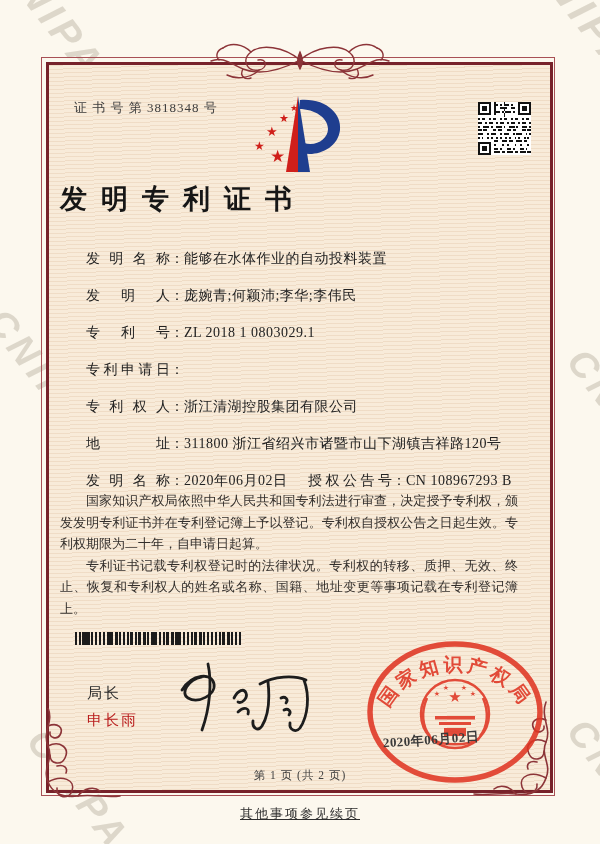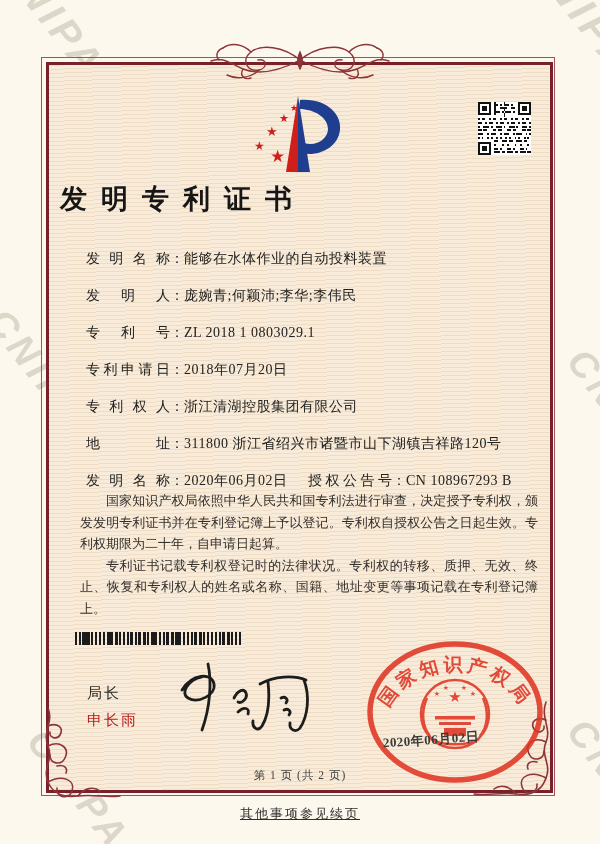--- a/index.html
+++ b/index.html
@@ -31,21 +31,21 @@
   .title{position:absolute;left:46px;top:181px;width:508px;
       font-size:27px;font-weight:bold;color:#161616;letter-spacing:14px;text-indent:14px;}
 
   .fields{position:absolute;left:86px;top:247px;width:440px;font-size:14px;color:#222;}
   .frow{display:flex;height:23px;line-height:23px;margin-bottom:14px;white-space:nowrap;}
   .flabel{display:inline-block;width:84px;text-align:justify;text-align-last:justify;}
   .fcolon{display:inline-block;width:14px;}
   .fvalue{letter-spacing:0.5px;}
   .pair1{display:flex;width:222px;white-space:nowrap;}
 
-  .legal{position:absolute;left:80px;top:490px;width:458px;font-size:13px;
+  .legal{position:absolute;left:60px;top:490px;width:458px;font-size:13px;
       line-height:21.5px;text-align:justify;color:#332f2c;}
   .legal p{margin:0;text-indent:2em;}
 
   .barcode{position:absolute;left:75px;top:632px;width:166px;height:13px;
       background:
         repeating-linear-gradient(90deg,#1b1b1b 0 2px,rgba(0,0,0,0) 2px 4px),
         repeating-linear-gradient(90deg,#1b1b1b 0 1px,rgba(0,0,0,0) 1px 7px),
         repeating-linear-gradient(90deg,rgba(0,0,0,0) 0 9px,#1b1b1b 9px 12px,rgba(0,0,0,0) 12px 23px);}
 
   .signer-title{position:absolute;left:87px;top:684px;font-size:15px;color:#2a2a2a;letter-spacing:2px;}
@@ -110,20 +110,21 @@
       <path d="M14,44 C26,38 36,46 31,56 C27,64 16,62 16,53"></path>
       <path d="M14,80 C28,72 42,78 38,89 C35,98 22,96 23,86"></path>
       <path d="M14,22 C24,18 30,24 26,31 C23,36 15,34 16,28"></path>
       <path d="M44,96 C50,88 60,86 66,91"></path>
       <path d="M23,64 C30,62 34,66 32,71"></path>
     </g>
   </svg>
 
   <div class="content">
 
+    <div class="cert-no">证 书 号 第 3818348 号</div>
 
     <svg class="logo" width="96" height="90" viewBox="0 0 96 90">
       <polygon points="46,4 34,80 46,80" fill="#cf1f1a"></polygon>
       <polygon points="46,4 46,80 58,80" fill="#1f3e8f"></polygon>
       <path d="M48,8 C74,6 90,22 88,38 C86,57 64,65 50,61 L52,51 C64,55 76,47 76,37 C76,26 63,17 47,17 Z" fill="#1f3e8f"></path>
       <text x="38" y="19" font-size="9" fill="#cf1f1a">★</text>
       <text x="27" y="30" font-size="11" fill="#cf1f1a">★</text>
       <text x="14" y="44" font-size="13" fill="#cf1f1a">★</text>
       <text x="2" y="58" font-size="12" fill="#cf1f1a">★</text>
       <text x="18" y="70" font-size="17" fill="#cf1f1a">★</text>
@@ -179,21 +180,20 @@
           <span class="fvalue">庞婉青;何颖沛;李华;李伟民</span>
       </div>
       <div class="frow">
         <span class="flabel">专利号</span>
           <span class="fcolon">：</span>
           <span class="fvalue">ZL 2018 1 0803029.1</span>
       </div>
       <div class="frow">
         <span class="flabel">专利申请日</span>
           <span class="fcolon">：</span>
-          <span class="fvalue">2018年07月20日</span>
       </div>
       <div class="frow">
         <span class="flabel">专利权人</span>
           <span class="fcolon">：</span>
           <span class="fvalue">浙江清湖控股集团有限公司</span>
       </div>
       <div class="frow">
         <span class="flabel">地址</span>
           <span class="fcolon">：</span>
           <span class="fvalue">311800 浙江省绍兴市诸暨市山下湖镇吉祥路120号</span>

